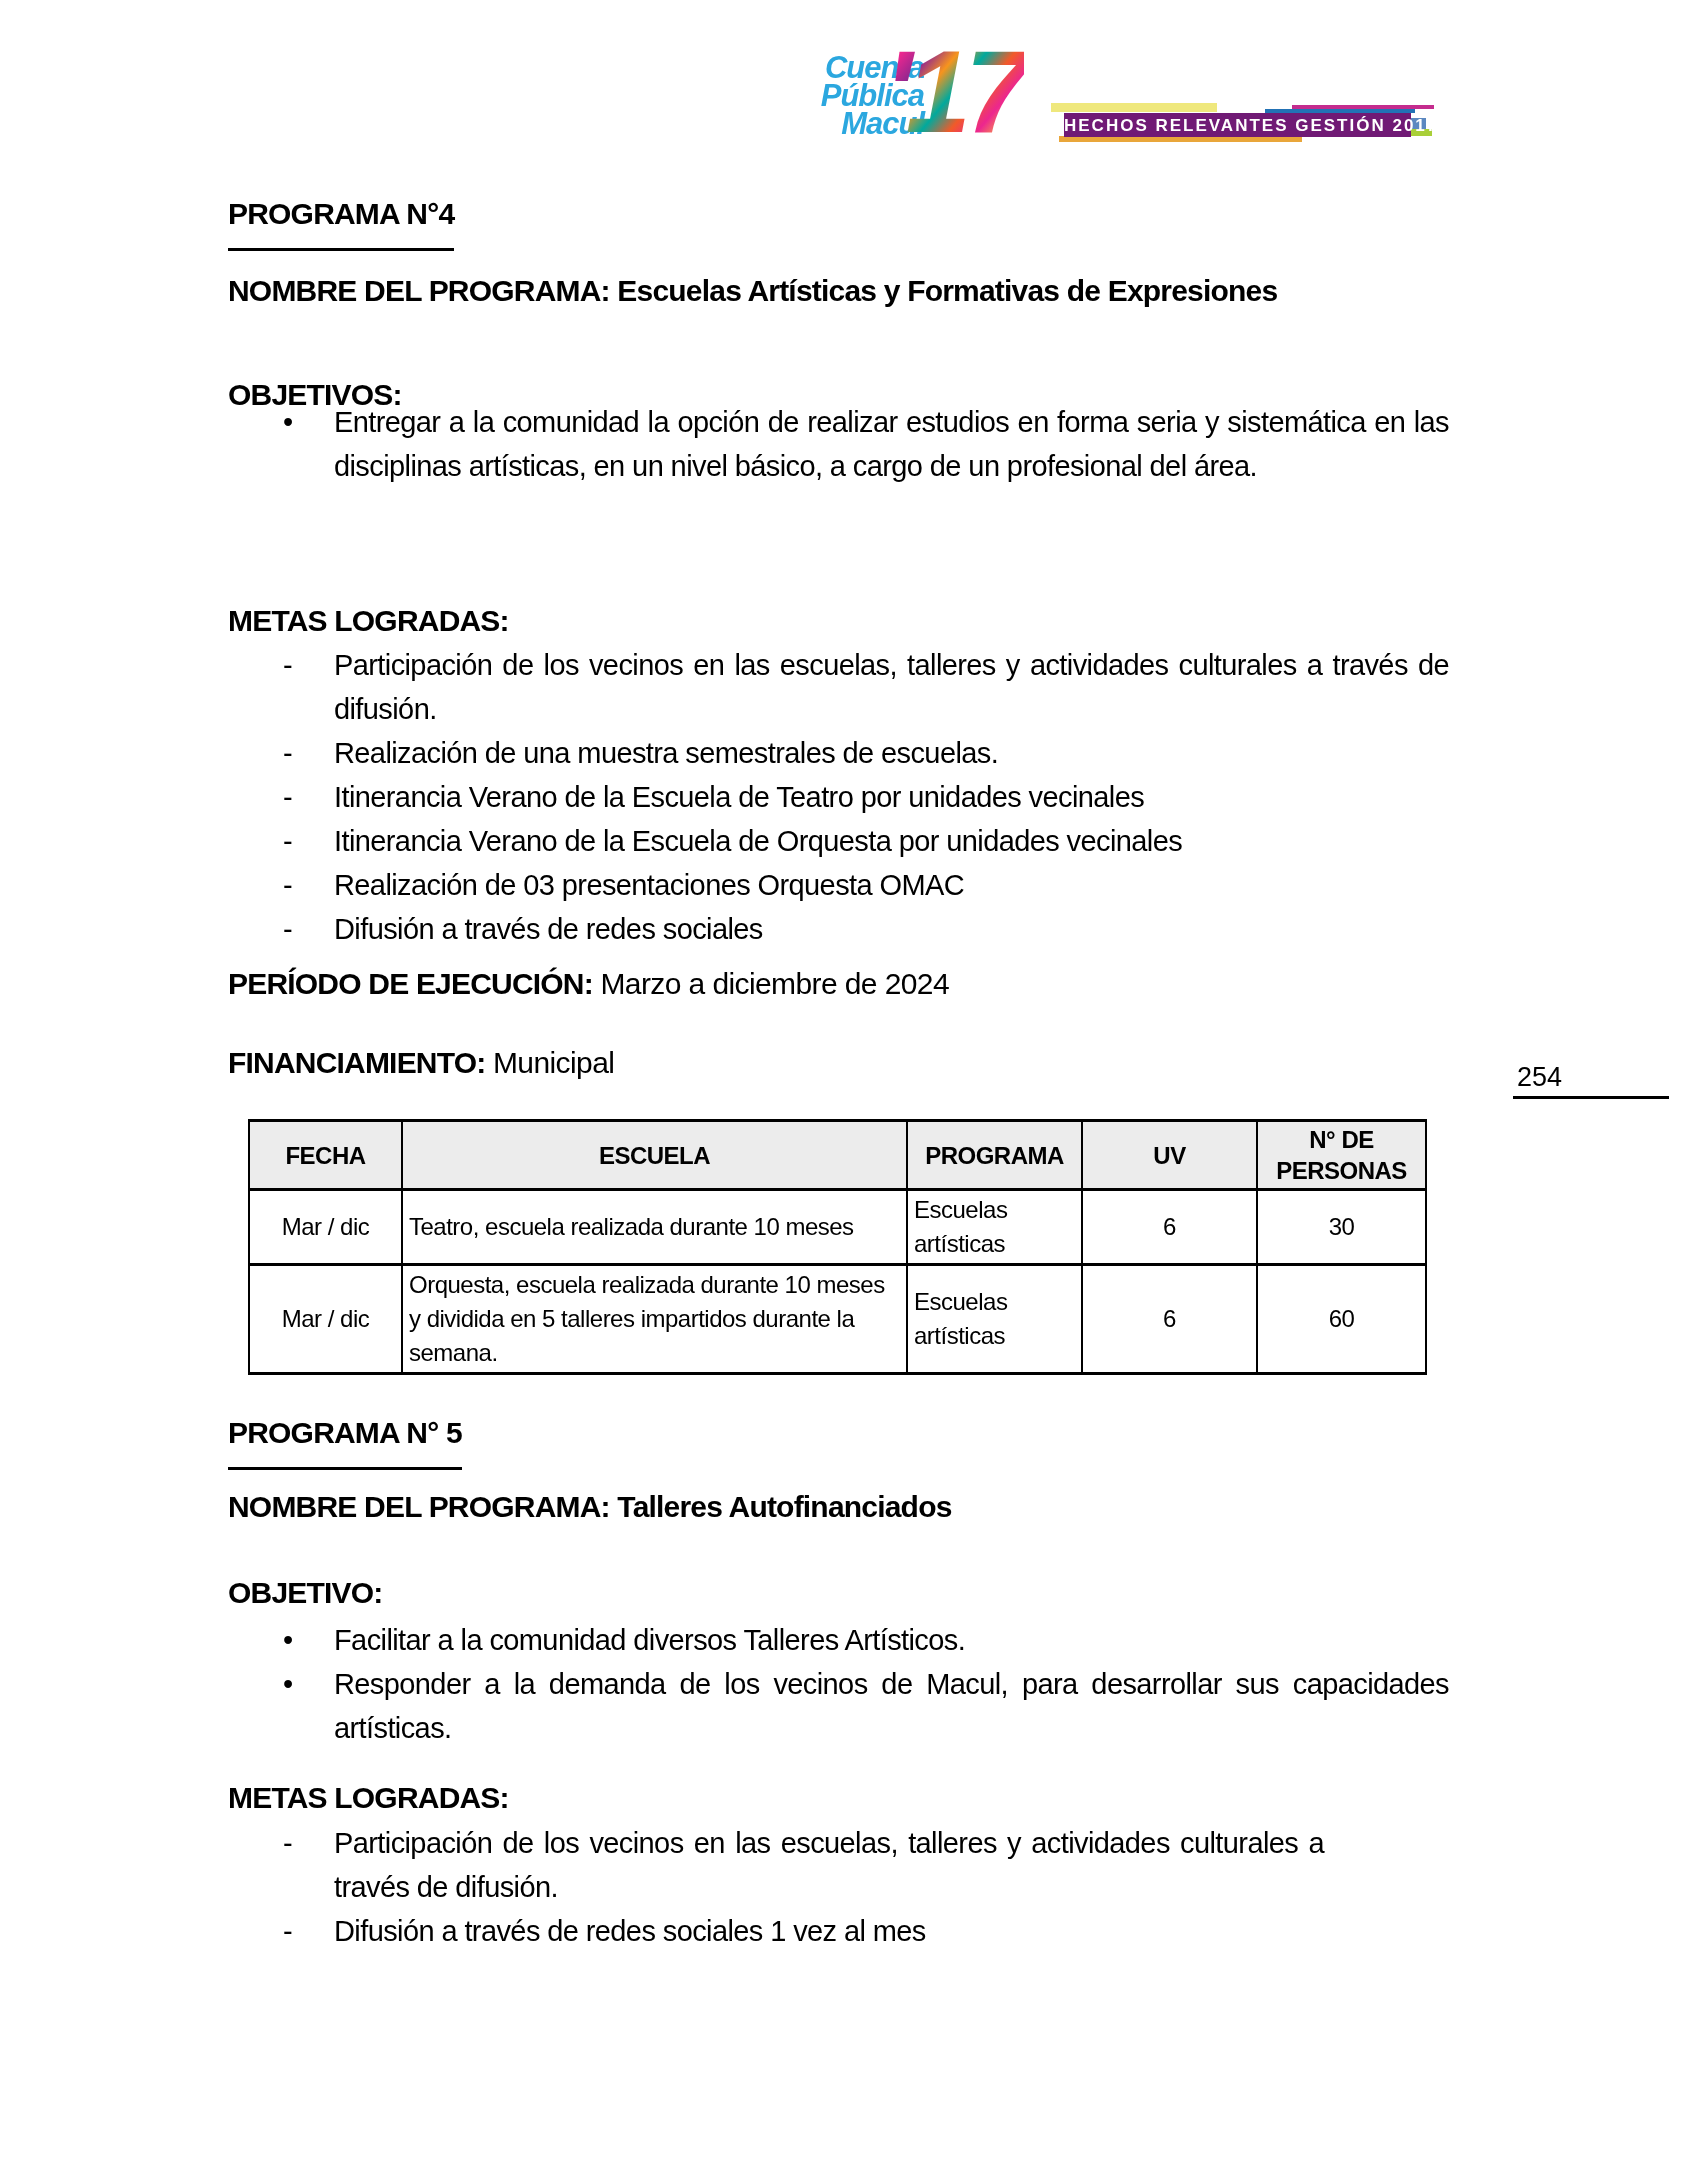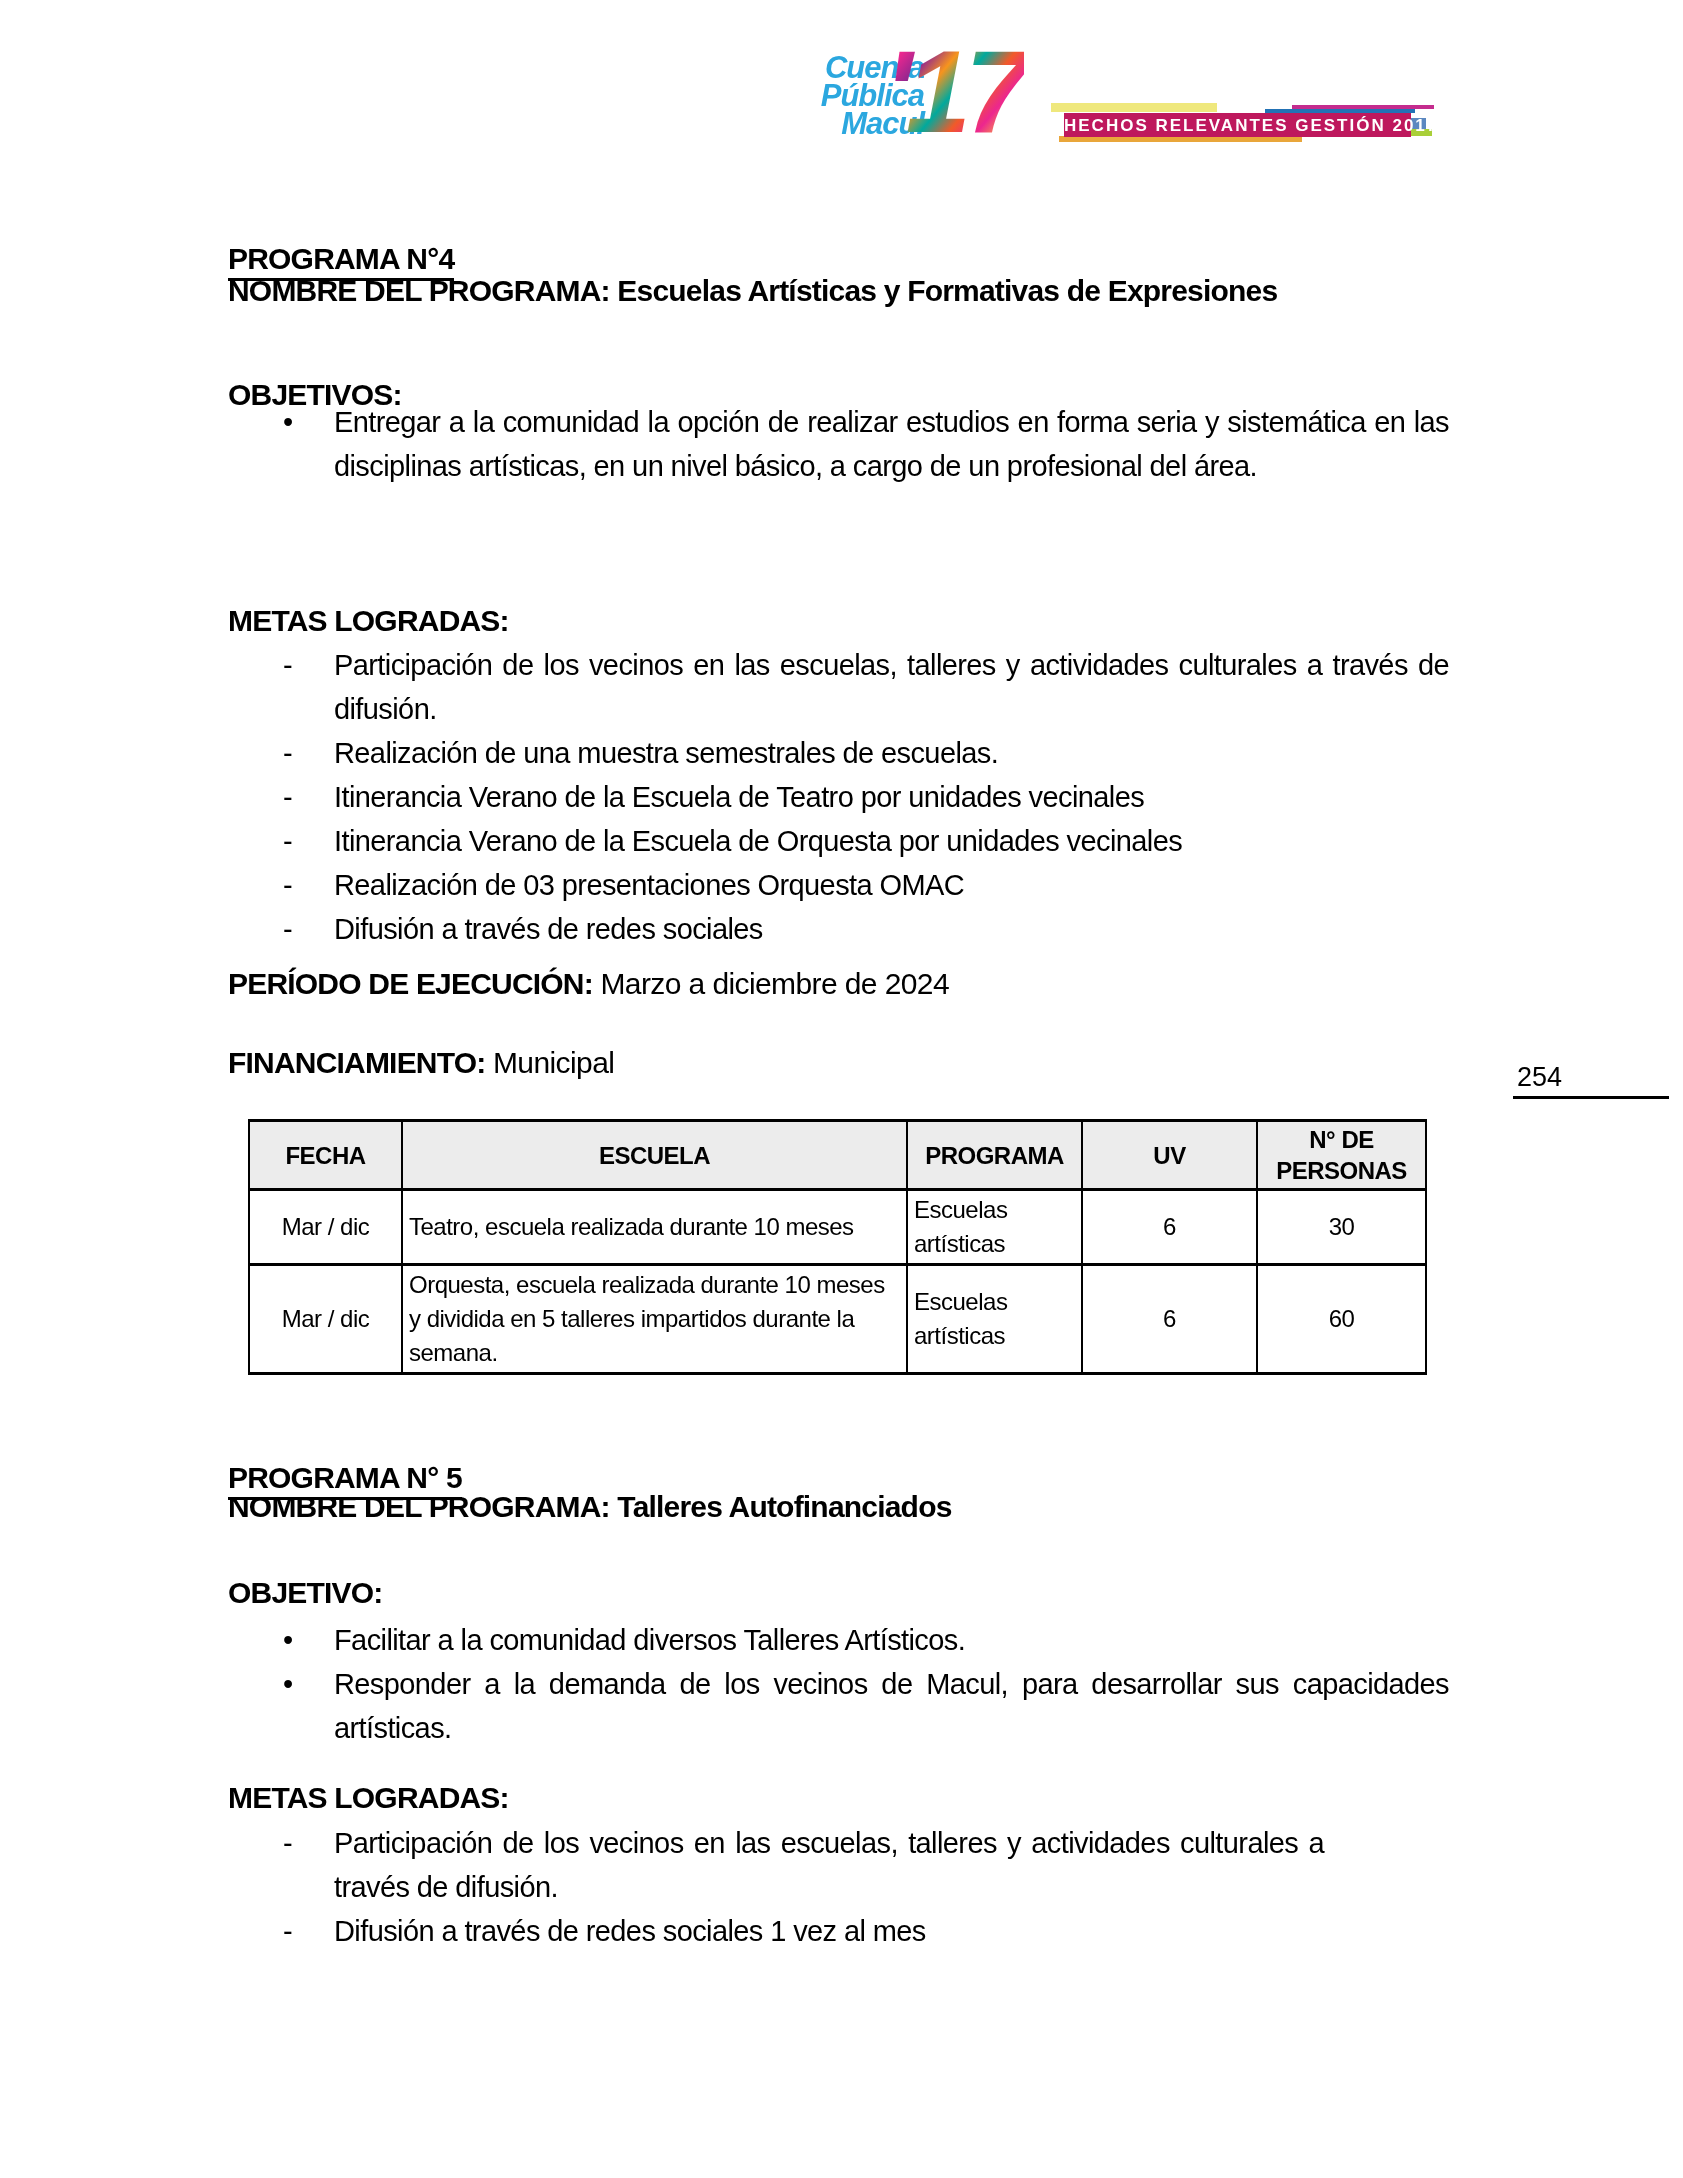--- a/index.html
+++ b/index.html
@@ -29,34 +29,34 @@
     background:linear-gradient(130deg,#f7941d 0%,#ec268f 14%,#92278f 26%,#f7941d 38%,#00a99d 50%,#f15a29 62%,#ec268f 74%,#fbb040 86%,#f7941d 100%);
     -webkit-background-clip:text;background-clip:text;
     color:transparent;
   }
   .bar{position:absolute;}
   .bar-paleyellow{left:1051px;top:103px;width:166px;height:9px;background:#efe87d;}
   .line-magenta{left:1292px;top:105px;width:142px;height:4px;background:#c42c8e;}
   .line-darkblue{left:1265px;top:109px;width:150px;height:4px;background:#2272b5;}
   .bar-bluetip{left:1064px;top:113px;width:18px;height:24px;background:#86c7e8;}
   .bar-blue{
-    left:1064px;top:113px;width:347px;height:24px;background:#be185d;
+    left:1064px;top:113px;width:347px;height:24px;background:#701a75;
     color:#fff;font-weight:bold;font-size:17px;line-height:25px;
     letter-spacing:2px;text-align:center;white-space:nowrap;
   }
   .sq-blue{left:1410px;top:118px;width:16px;height:17px;background:#5c88c0;}
   .bar-green{left:1390px;top:129px;width:42px;height:7px;background:#a9cf38;}
   .bar-orange{left:1059px;top:136px;width:243px;height:6px;background:#e9a63a;}
 
   
   .h{
     font-weight:bold;font-size:30px;line-height:36px;
     letter-spacing:-0.8px;left:228px;white-space:nowrap;
   }
-  .h .u{border-bottom:3px solid #000;display:inline-block;padding-bottom:1px;margin-top:45px;}
+  .h .u{border-bottom:3px solid #000;display:inline-block;padding-bottom:16px;}
   .mixed{left:228px;font-size:30px;line-height:36px;letter-spacing:-0.8px;white-space:nowrap;}
   .mixed .lbl{font-weight:bold;}
   .mixed .val{font-weight:normal;letter-spacing:-0.6px;}
 
   .doclist{
     left:228px;
     font-size:29px;line-height:44px;letter-spacing:-0.6px;
     text-align:justify;
   }
   .doclist .item{position:relative;padding-left:106px;}

